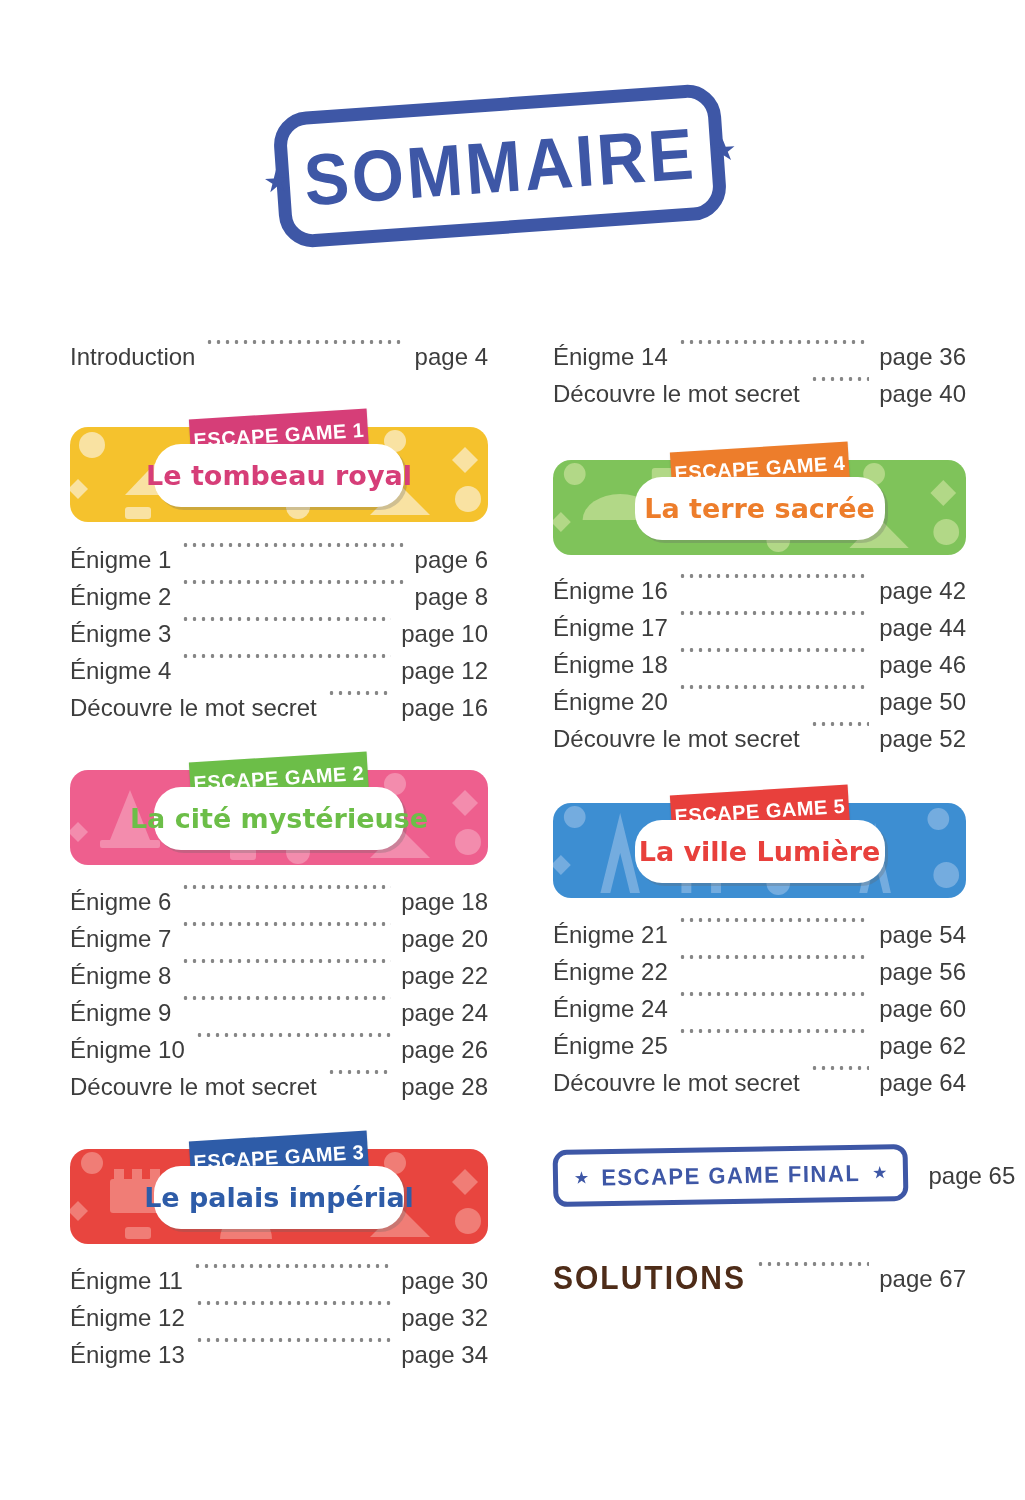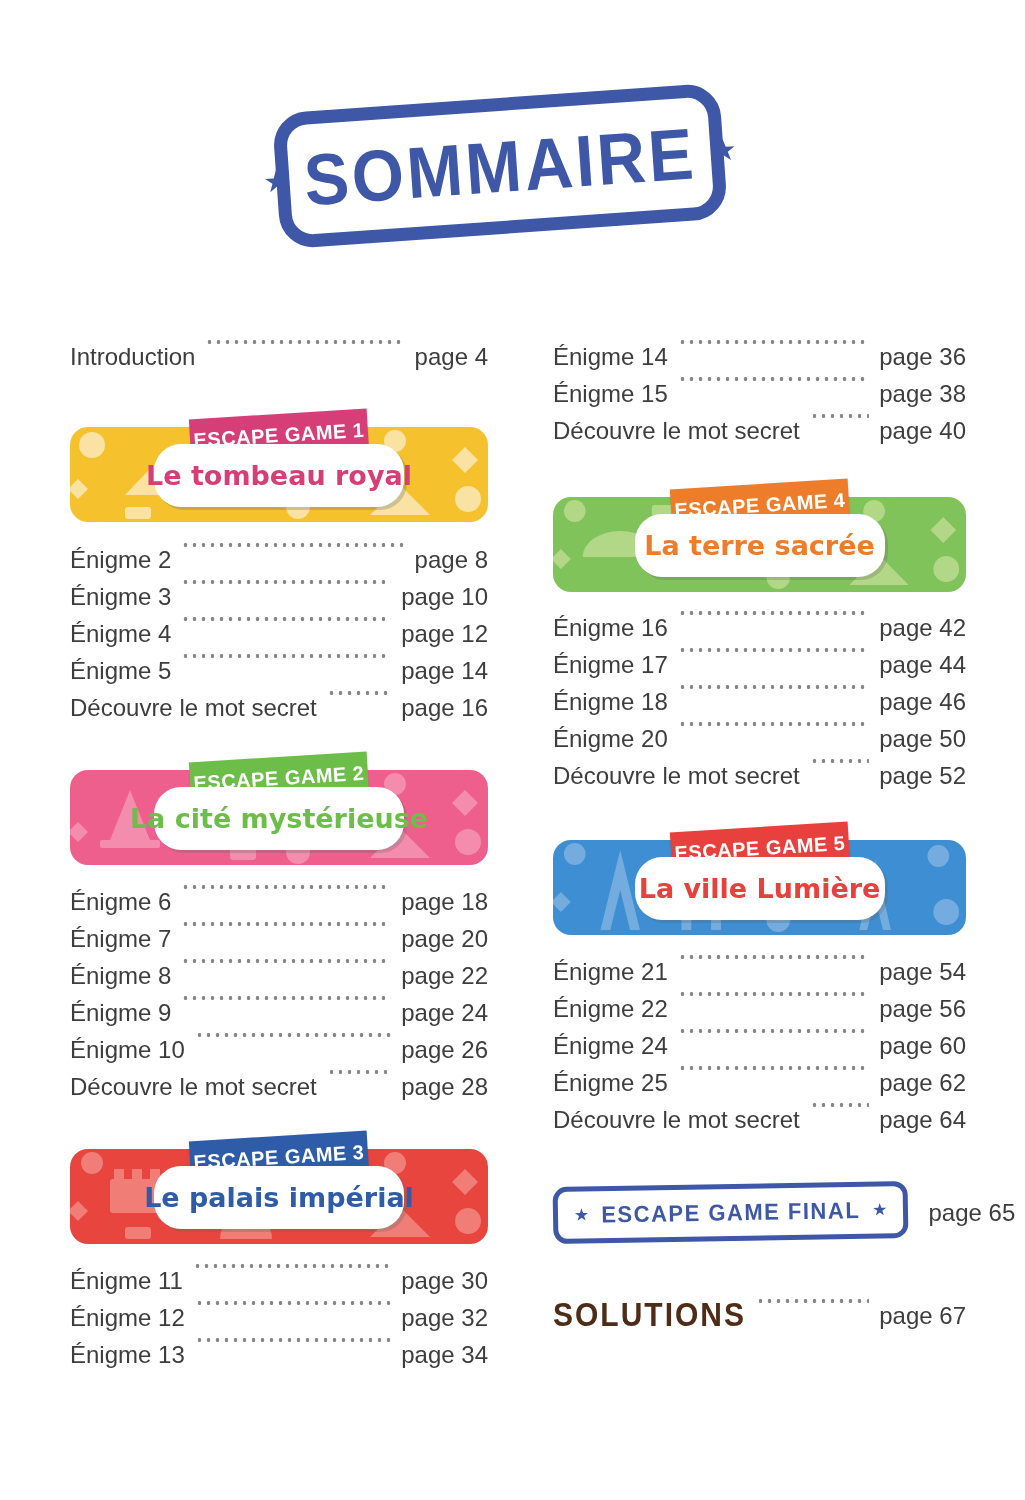--- a/index.html
+++ b/index.html
@@ -128,38 +128,38 @@
           <polygon points="8,52 18,62 8,72 -2,62"></polygon>
         </svg>
       </div>
       <div class="ribbon">ESCAPE GAME 1</div>
       <div class="title-box">
         <span class="game-title">Le tombeau royal</span>
       </div>
     </div>
 
     <div class="row">
+        <span class="lbl">Énigme 1</span>
+        <span class="dots"></span>
+        <span class="pg">page 6</span>
+      </div>
+    <div class="row">
         <span class="lbl">Énigme 2</span>
         <span class="dots"></span>
         <span class="pg">page 8</span>
       </div>
     <div class="row">
         <span class="lbl">Énigme 3</span>
         <span class="dots"></span>
         <span class="pg">page 10</span>
       </div>
     <div class="row">
         <span class="lbl">Énigme 4</span>
         <span class="dots"></span>
         <span class="pg">page 12</span>
-      </div>
-    <div class="row">
-        <span class="lbl">Énigme 5</span>
-        <span class="dots"></span>
-        <span class="pg">page 14</span>
       </div>
     <div class="row">
         <span class="lbl">Découvre le mot secret</span>
         <span class="dots"></span>
         <span class="pg">page 16</span>
       </div>
 
     <div class="banner mt-b" style="--bg: #ee5f8e; --motif: #f38cad; --accent: #6cbe48;">
       <div class="clip">
         <svg viewBox="0 0 418 95" preserveAspectRatio="none" fill="currentColor">
@@ -257,25 +257,20 @@
   </div>
 
   <div class="col col-right">
 
     <div class="row">
         <span class="lbl">Énigme 14</span>
         <span class="dots"></span>
         <span class="pg">page 36</span>
       </div>
     <div class="row">
-        <span class="lbl">Énigme 15</span>
-        <span class="dots"></span>
-        <span class="pg">page 38</span>
-      </div>
-    <div class="row">
         <span class="lbl">Découvre le mot secret</span>
         <span class="dots"></span>
         <span class="pg">page 40</span>
       </div>
 
     <div class="banner mt-b4" style="--bg: #7fc35a; --motif: #b2d887; --accent: #ed7d2b;">
       <div class="clip">
         <svg viewBox="0 0 418 95" preserveAspectRatio="none" fill="currentColor">
           <path d="M30 60 a38 26 0 0 1 76 0 z"></path>
           <path d="M150 30 q30 -20 56 0 q-26 -6 -56 0 z"></path>

